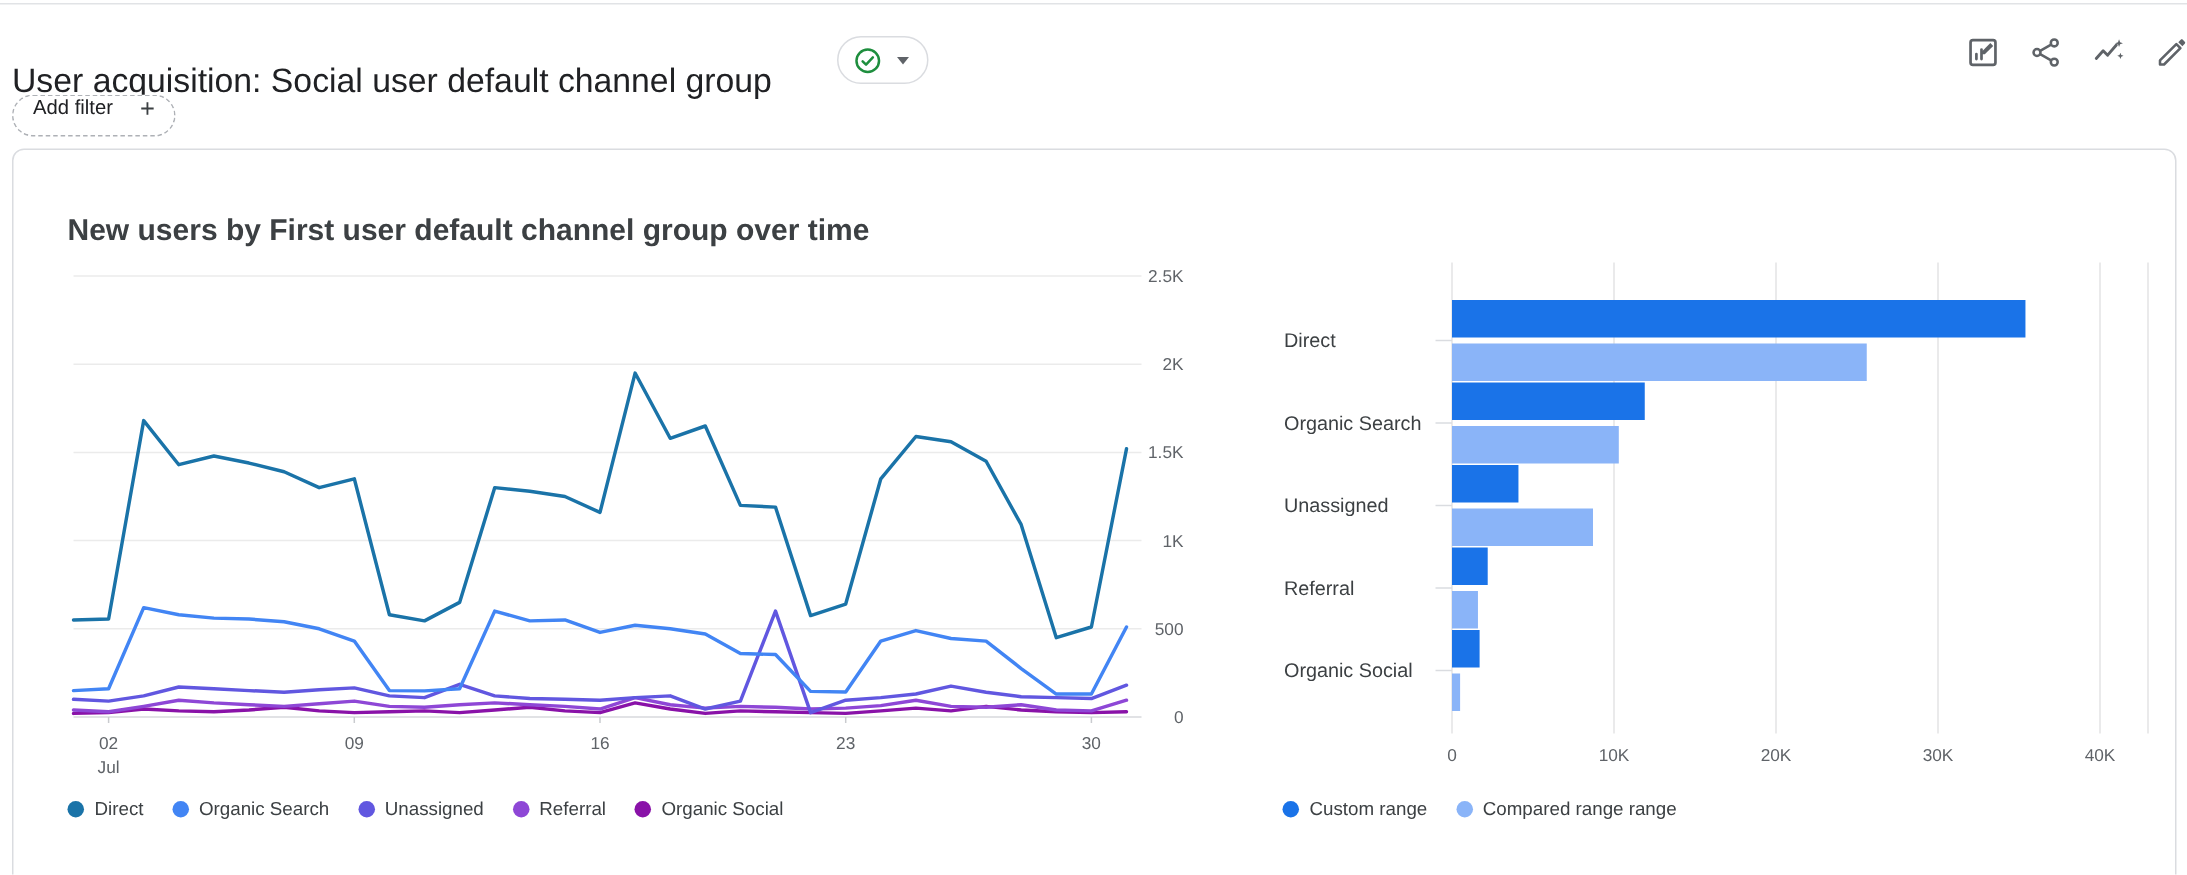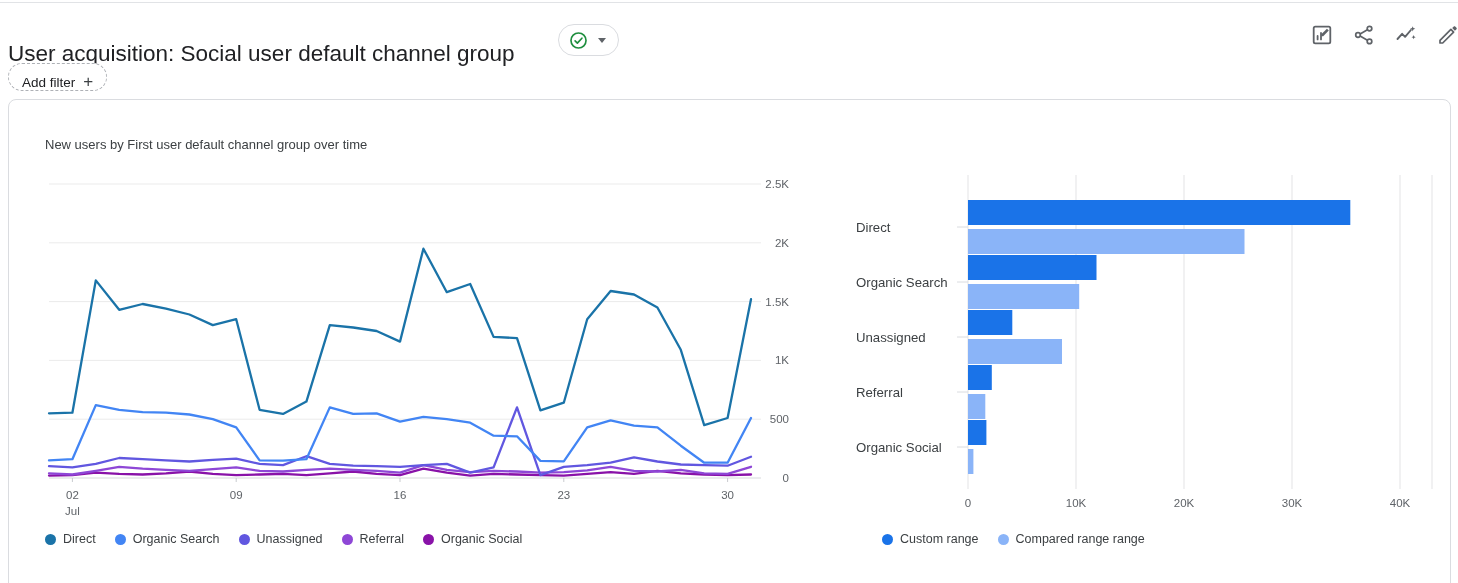--- a/index.html
+++ b/index.html
@@ -5,34 +5,34 @@
   html,body{margin:0;padding:0;}
   body{width:1458px;height:583px;overflow:hidden;background:#fff;
        font-family:"Liberation Sans",sans-serif;position:relative;color:#202124;}
   .top-hairline{position:absolute;top:2px;left:0;width:1458px;height:1px;background:#e1e3e6;}
   .page-title{position:absolute;left:8px;top:26px;font-size:22.5px;font-weight:400;color:#202124;white-space:nowrap;}
   .status-pill{position:absolute;left:558px;top:24px;height:30px;display:flex;align-items:center;gap:9px;
        padding:0 12px 0 9px;border:1px solid #dadce0;border-radius:16px;background:#fff;cursor:pointer;}
   .caret{width:0;height:0;border-left:4.5px solid transparent;border-right:4.5px solid transparent;border-top:5.5px solid #5f6368;}
   .toolbar{position:absolute;top:23px;left:1310px;display:flex;gap:18px;}
   .toolbar .icon-btn{width:24px;height:24px;border:none;background:none;padding:0;cursor:pointer;color:#5f6368;}
-  .add-filter{position:absolute;left:8px;top:63px;height:28px;display:flex;align-items:flex-end;gap:8px;
+  .add-filter{position:absolute;left:8px;top:63px;height:28px;display:flex;align-items:flex-start;gap:18px;
        padding:0 13px;background:#fff;border:1px dashed #aeb1b6;border-radius:15px;
        font-size:13.5px;color:#202124;font-family:"Liberation Sans",sans-serif;cursor:pointer;}
   .add-filter .plus{font-size:17px;color:#3c4043;line-height:1;}
   .card{position:absolute;left:8px;top:99px;width:1441px;height:540px;
        border:1px solid #dadce0;border-radius:8px;background:#fff;}
-  .chart-title{position:absolute;font-size:13px;color:#3c4043;font-weight:400;white-space:nowrap;}
+  .chart-title{position:absolute;font-size:20px;color:#3c4043;font-weight:700;white-space:nowrap;}
   #line-title{left:36px;top:26px;}
   #bar-title{left:845px;top:26px;}
   #line-svg{position:absolute;left:38px;top:67px;}
   #bar-svg{position:absolute;left:845px;top:67px;}
   .legend{position:absolute;display:flex;gap:19px;align-items:center;}
   #line-legend{left:36px;top:432px;}
-  #bar-legend{left:829px;top:432px;padding-left:44px;}
+  #bar-legend{left:802px;top:432px;padding-left:44px;}
   .legend-item{display:flex;align-items:center;gap:7px;}
   .legend-dot{width:11px;height:11px;border-radius:50%;}
   .legend-label{font-size:12.5px;color:#3c4043;white-space:nowrap;}
   svg text{font-family:"Liberation Sans",sans-serif;}
 </style>
 </head>
 <body>
 
 <div class="top-hairline"></div>
 

